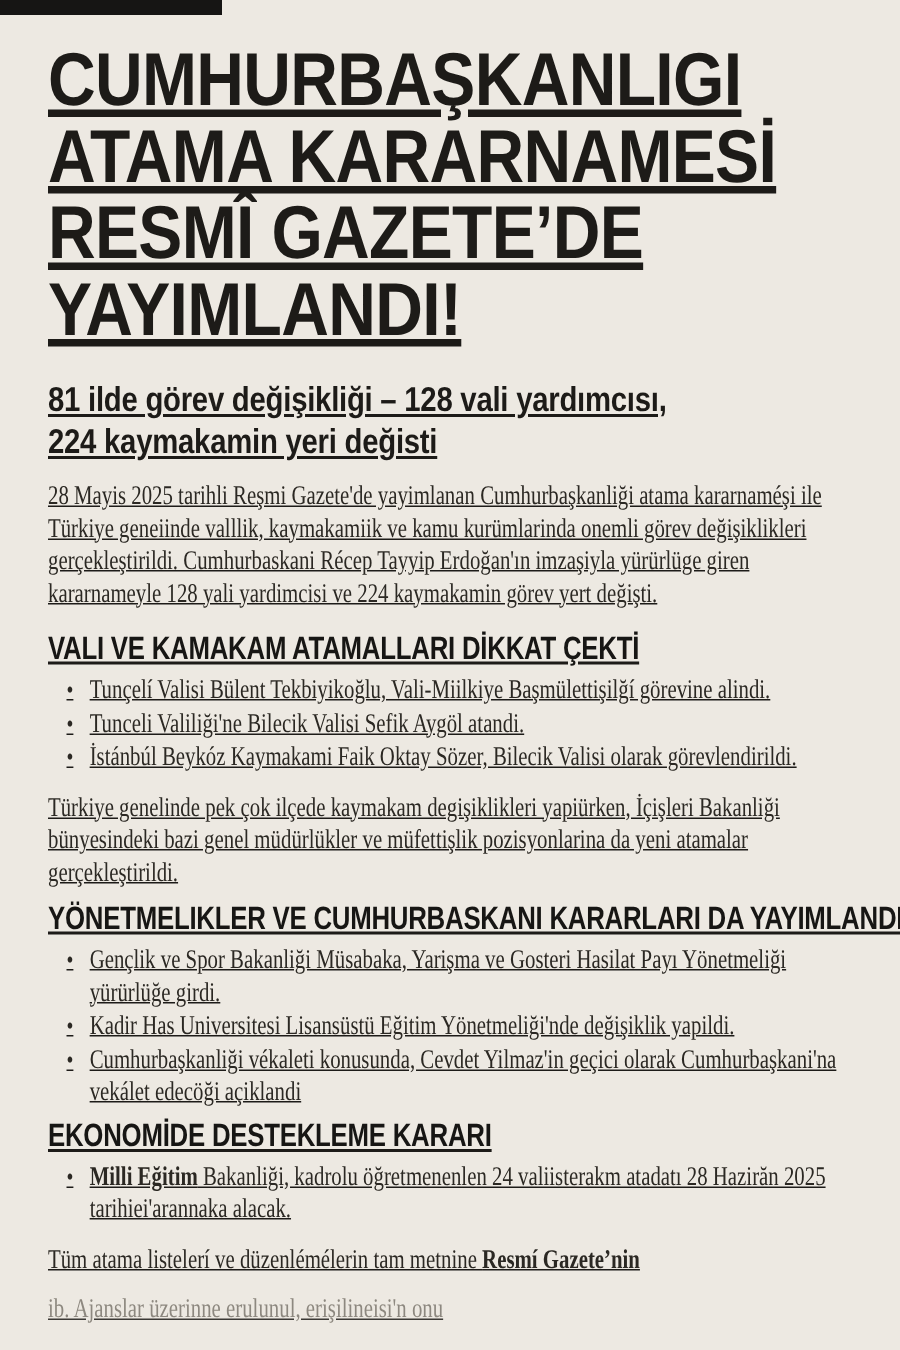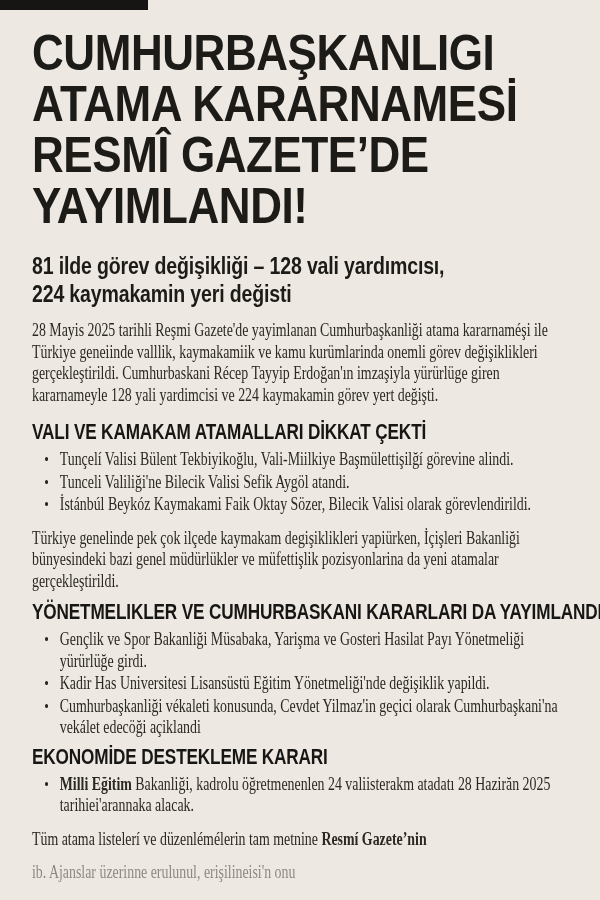--- a/index.html
+++ b/index.html
@@ -9,21 +9,21 @@
     position: relative;
     background: #EDE9E2;
     color: #1d1b18;
     font-family: "Liberation Sans", sans-serif;
   }
   .top-bar {
     position: absolute; top: 0; left: 0;
     width: 148px; height: 10px;
     background: #161514;
   }
-  .content { padding: 0 44px 0 32px; }
+  .content { padding: 0 44px 0 32px; text-decoration: underline; }
 
   h1.headline {
     margin: 28px 0 0;
     font-size: 50px; line-height: 51px;
     font-weight: bold; letter-spacing: -0.5px;
     transform: scaleX(0.88); transform-origin: 0 0;
   }
   .h1-line { white-space: nowrap; }
 
   .subhead {

